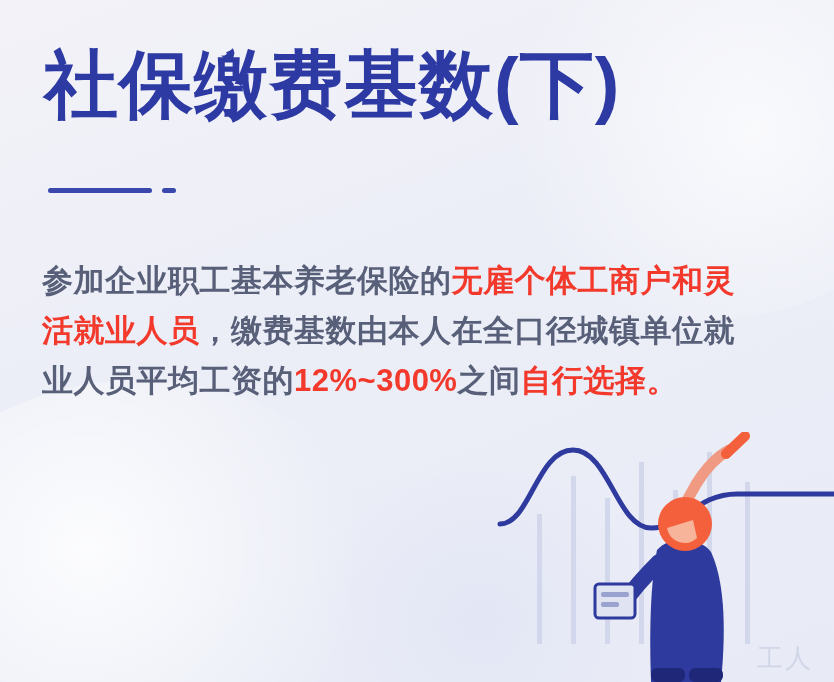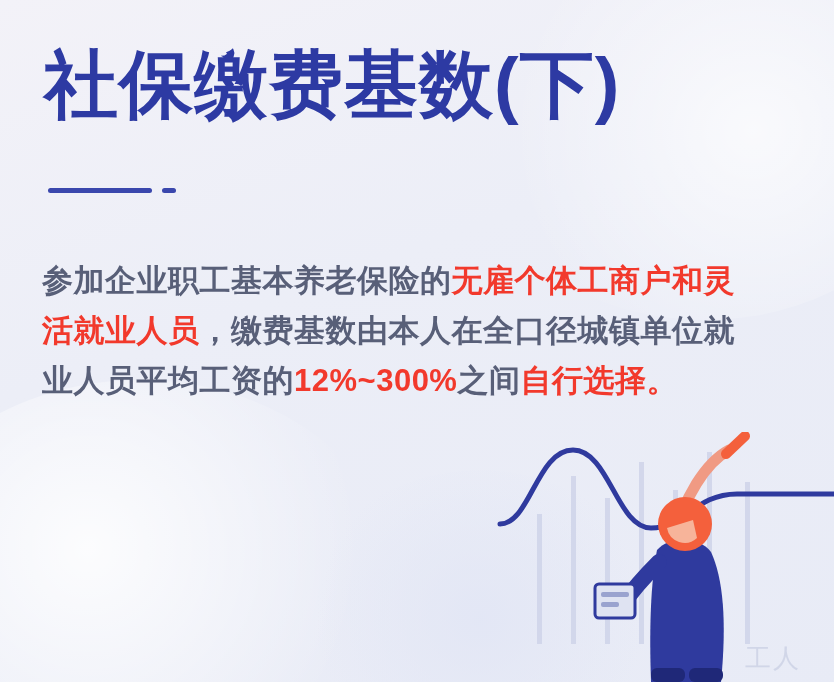--- a/index.html
+++ b/index.html
@@ -94,21 +94,21 @@
     right: 0;
     bottom: 0;
     width: 420px;
     height: 250px;
   }
   .illus svg {
     display: block;
   }
   .watermark {
     position: absolute;
-    right: 64px;
+    right: 52px;
     bottom: 6px;
     font-size: 26px;
     color: rgba(190,196,220,0.55);
     font-weight: normal;
     letter-spacing: 2px;
   }
 </style>
 </head>
 <body>
 

